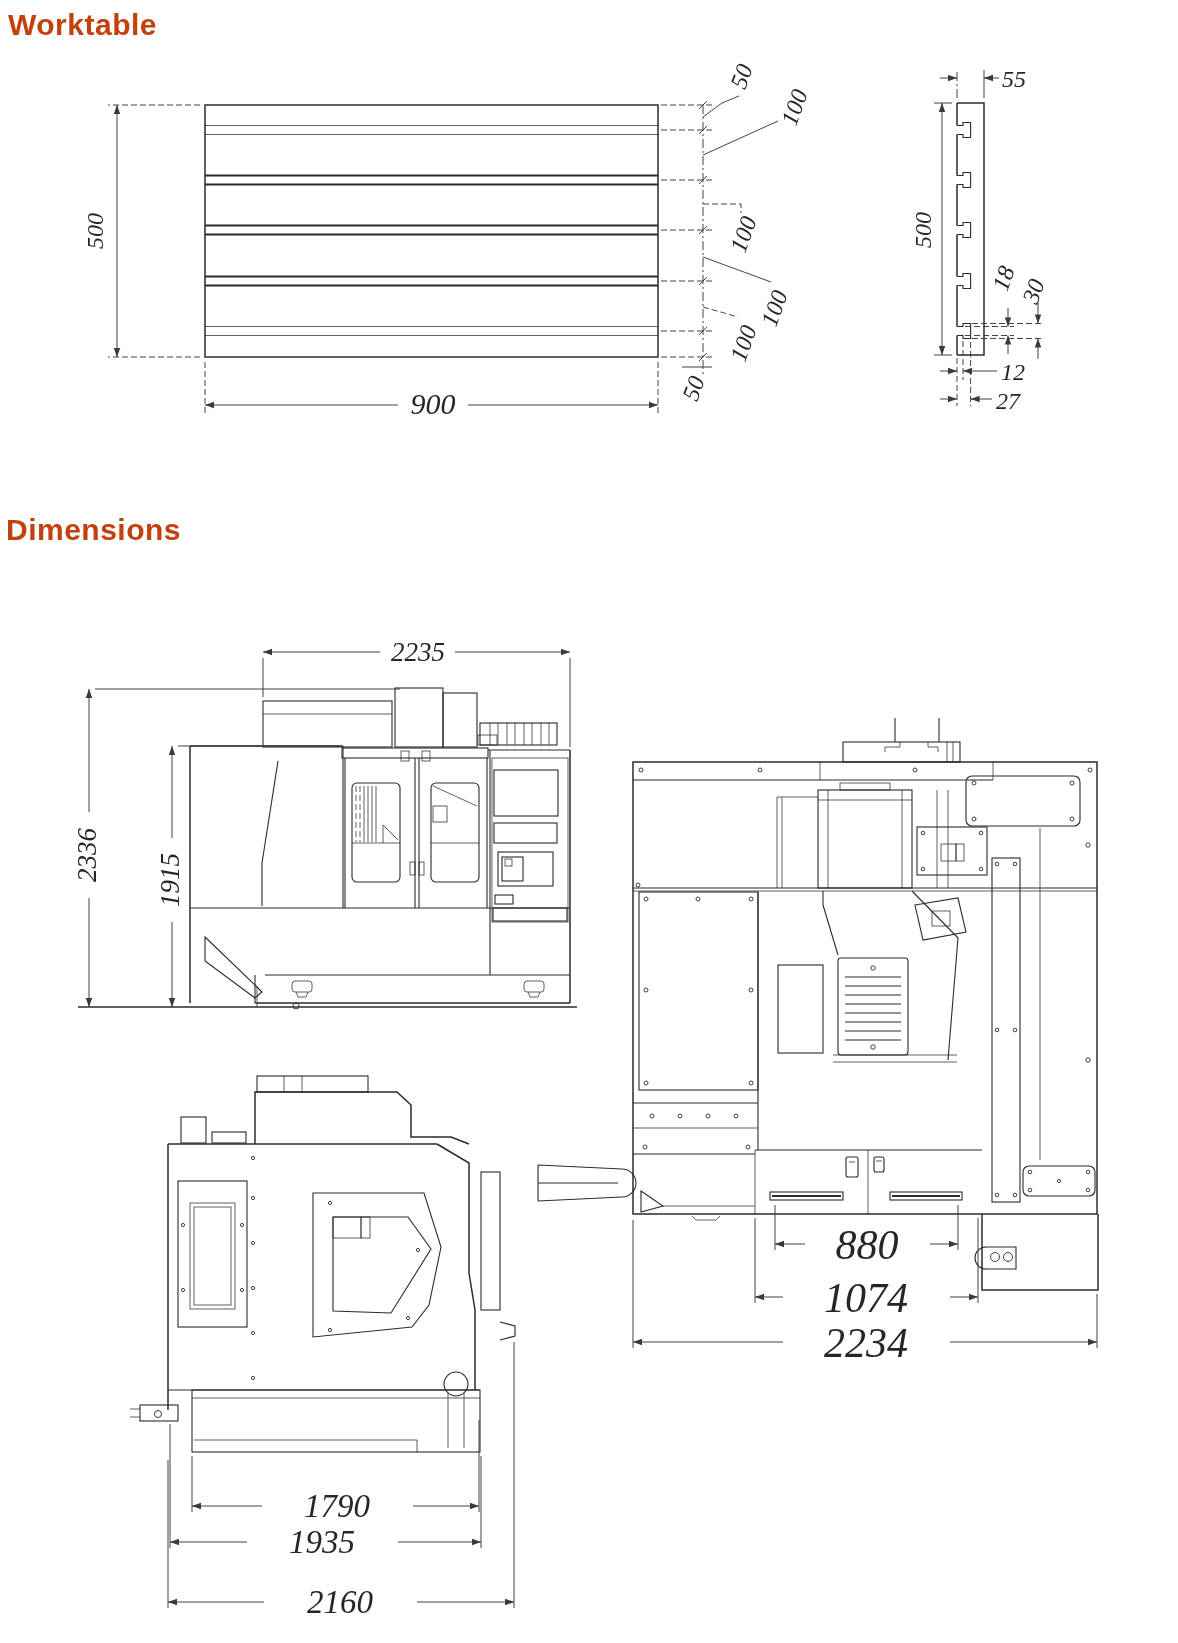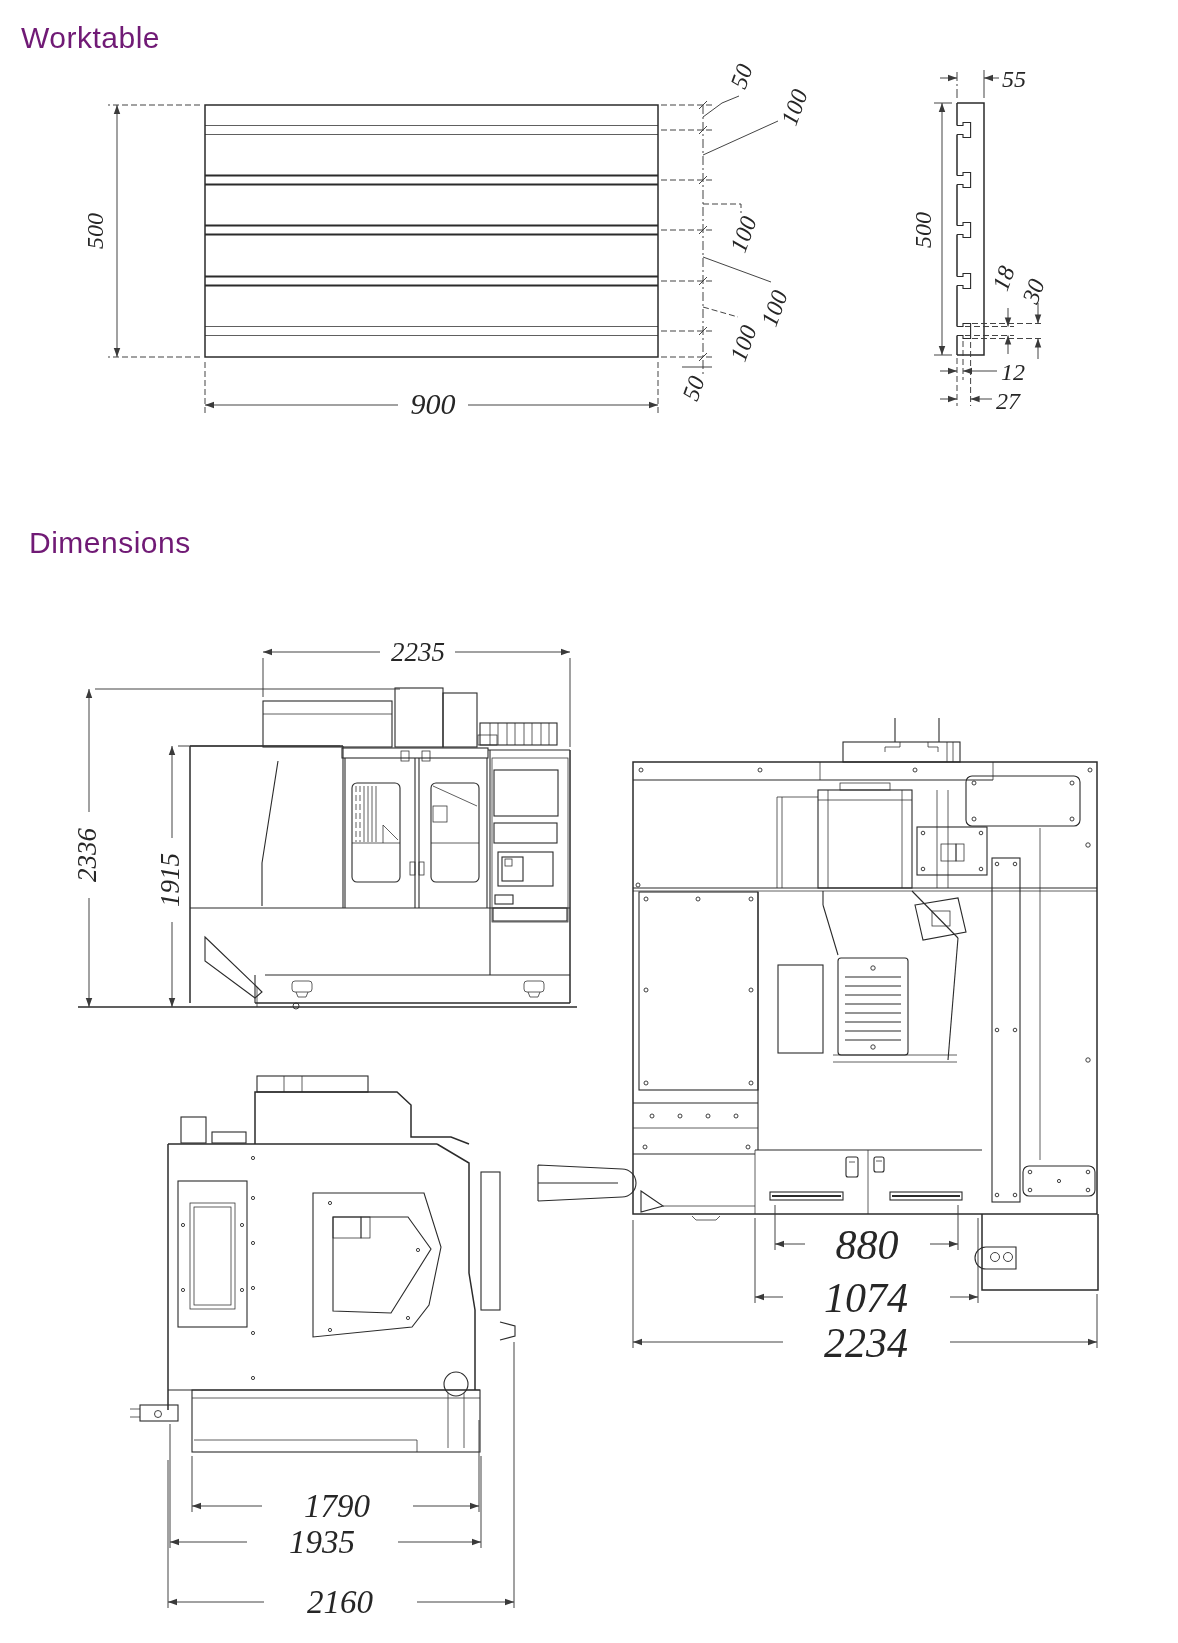--- a/index.html
+++ b/index.html
@@ -1,20 +1,20 @@
 <!DOCTYPE html>
 <html><head>
 <meta charset="utf-8">
 <style>
   html,body{margin:0;padding:0;background:#ffffff;}
   #page{position:relative;width:1178px;height:1643px;background:#fff;overflow:hidden;
         font-family:"Liberation Sans",sans-serif;}
-  .sec-title{position:absolute;color:#701a75;font-size:30px;font-weight:400;letter-spacing:0.5px;margin:13px;}
+  .sec-title{position:absolute;color:#c2410c;font-size:30px;font-weight:700;letter-spacing:0.5px;margin:0;}
   #title-worktable{left:8px;top:8px;}
-  #title-dimensions{left:16px;top:513px;}
+  #title-dimensions{left:6px;top:513px;}
   svg{position:absolute;left:0;top:0;}
   
   .ln{stroke:#2b2b2b;stroke-width:1.1;fill:none;stroke-linecap:butt;stroke-linejoin:miter;}
   .b{stroke-width:2.1;}
   .m{stroke-width:1.5;}
   .t{stroke-width:0.75;}
   .dim{stroke:#3a3a3a;stroke-width:0.95;fill:none;}
   .dash{stroke-dasharray:6 3;}
   .dd{stroke-dasharray:9 3 2 3;}
   .sd{fill:none;stroke:#2b2b2b;stroke-width:0.9;}

